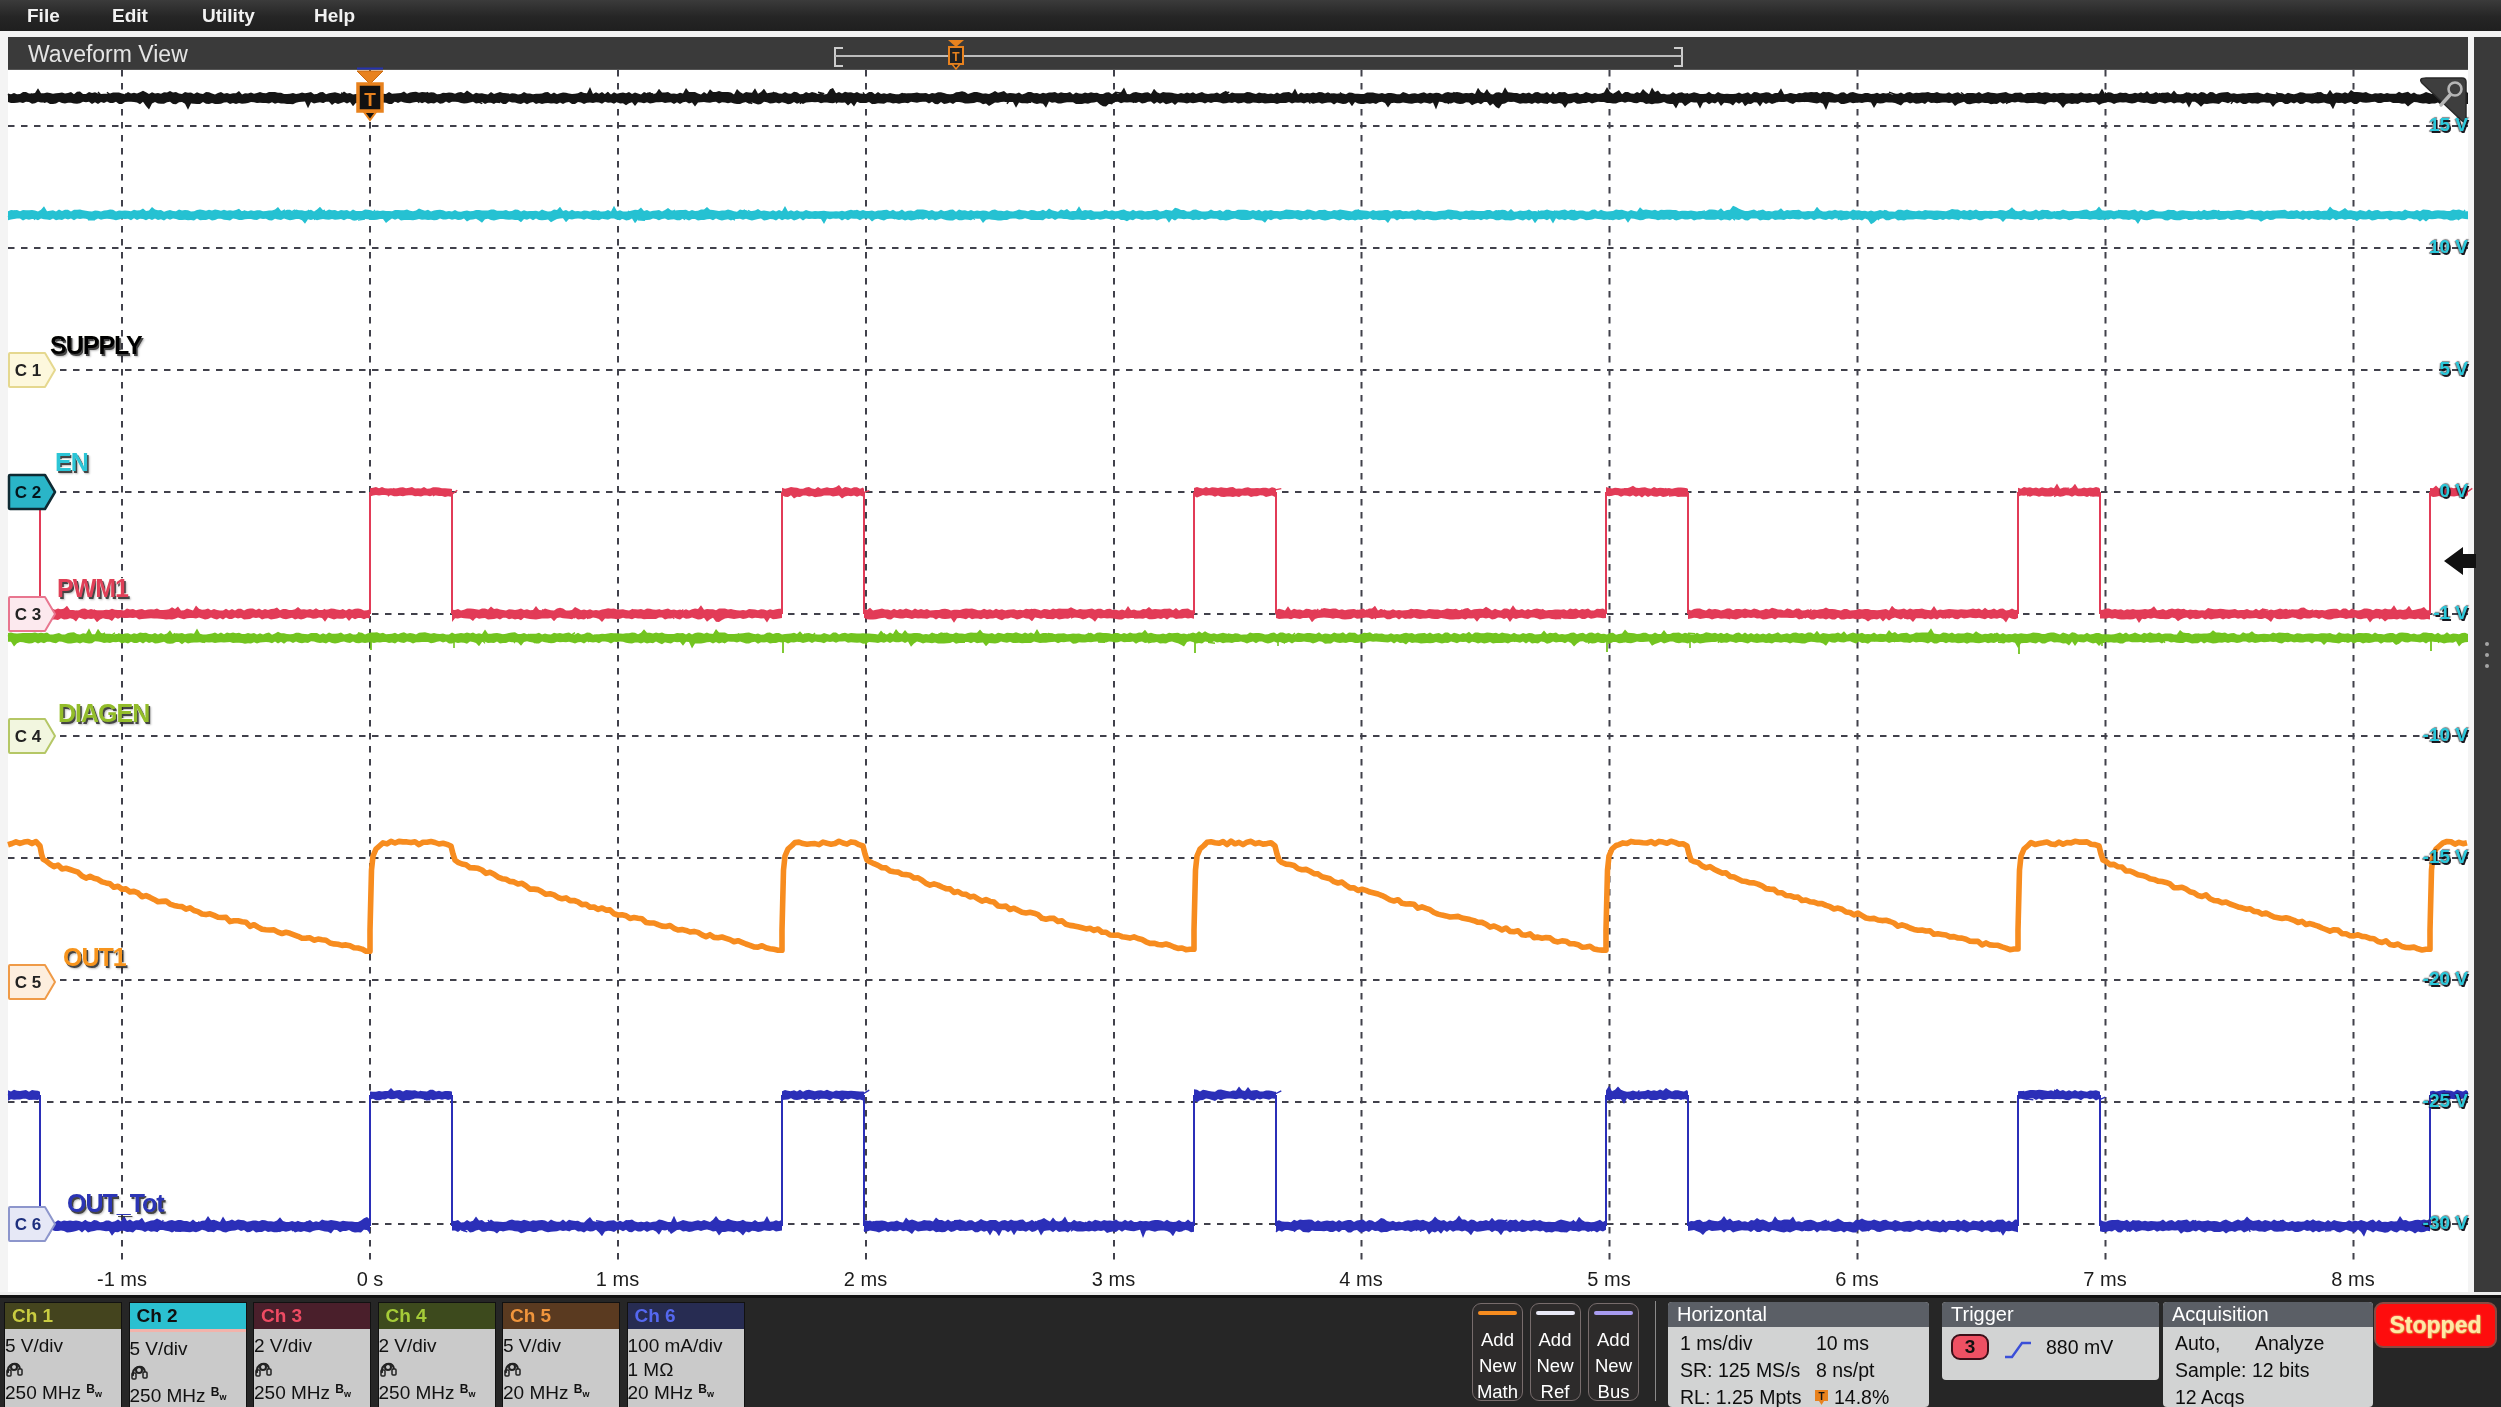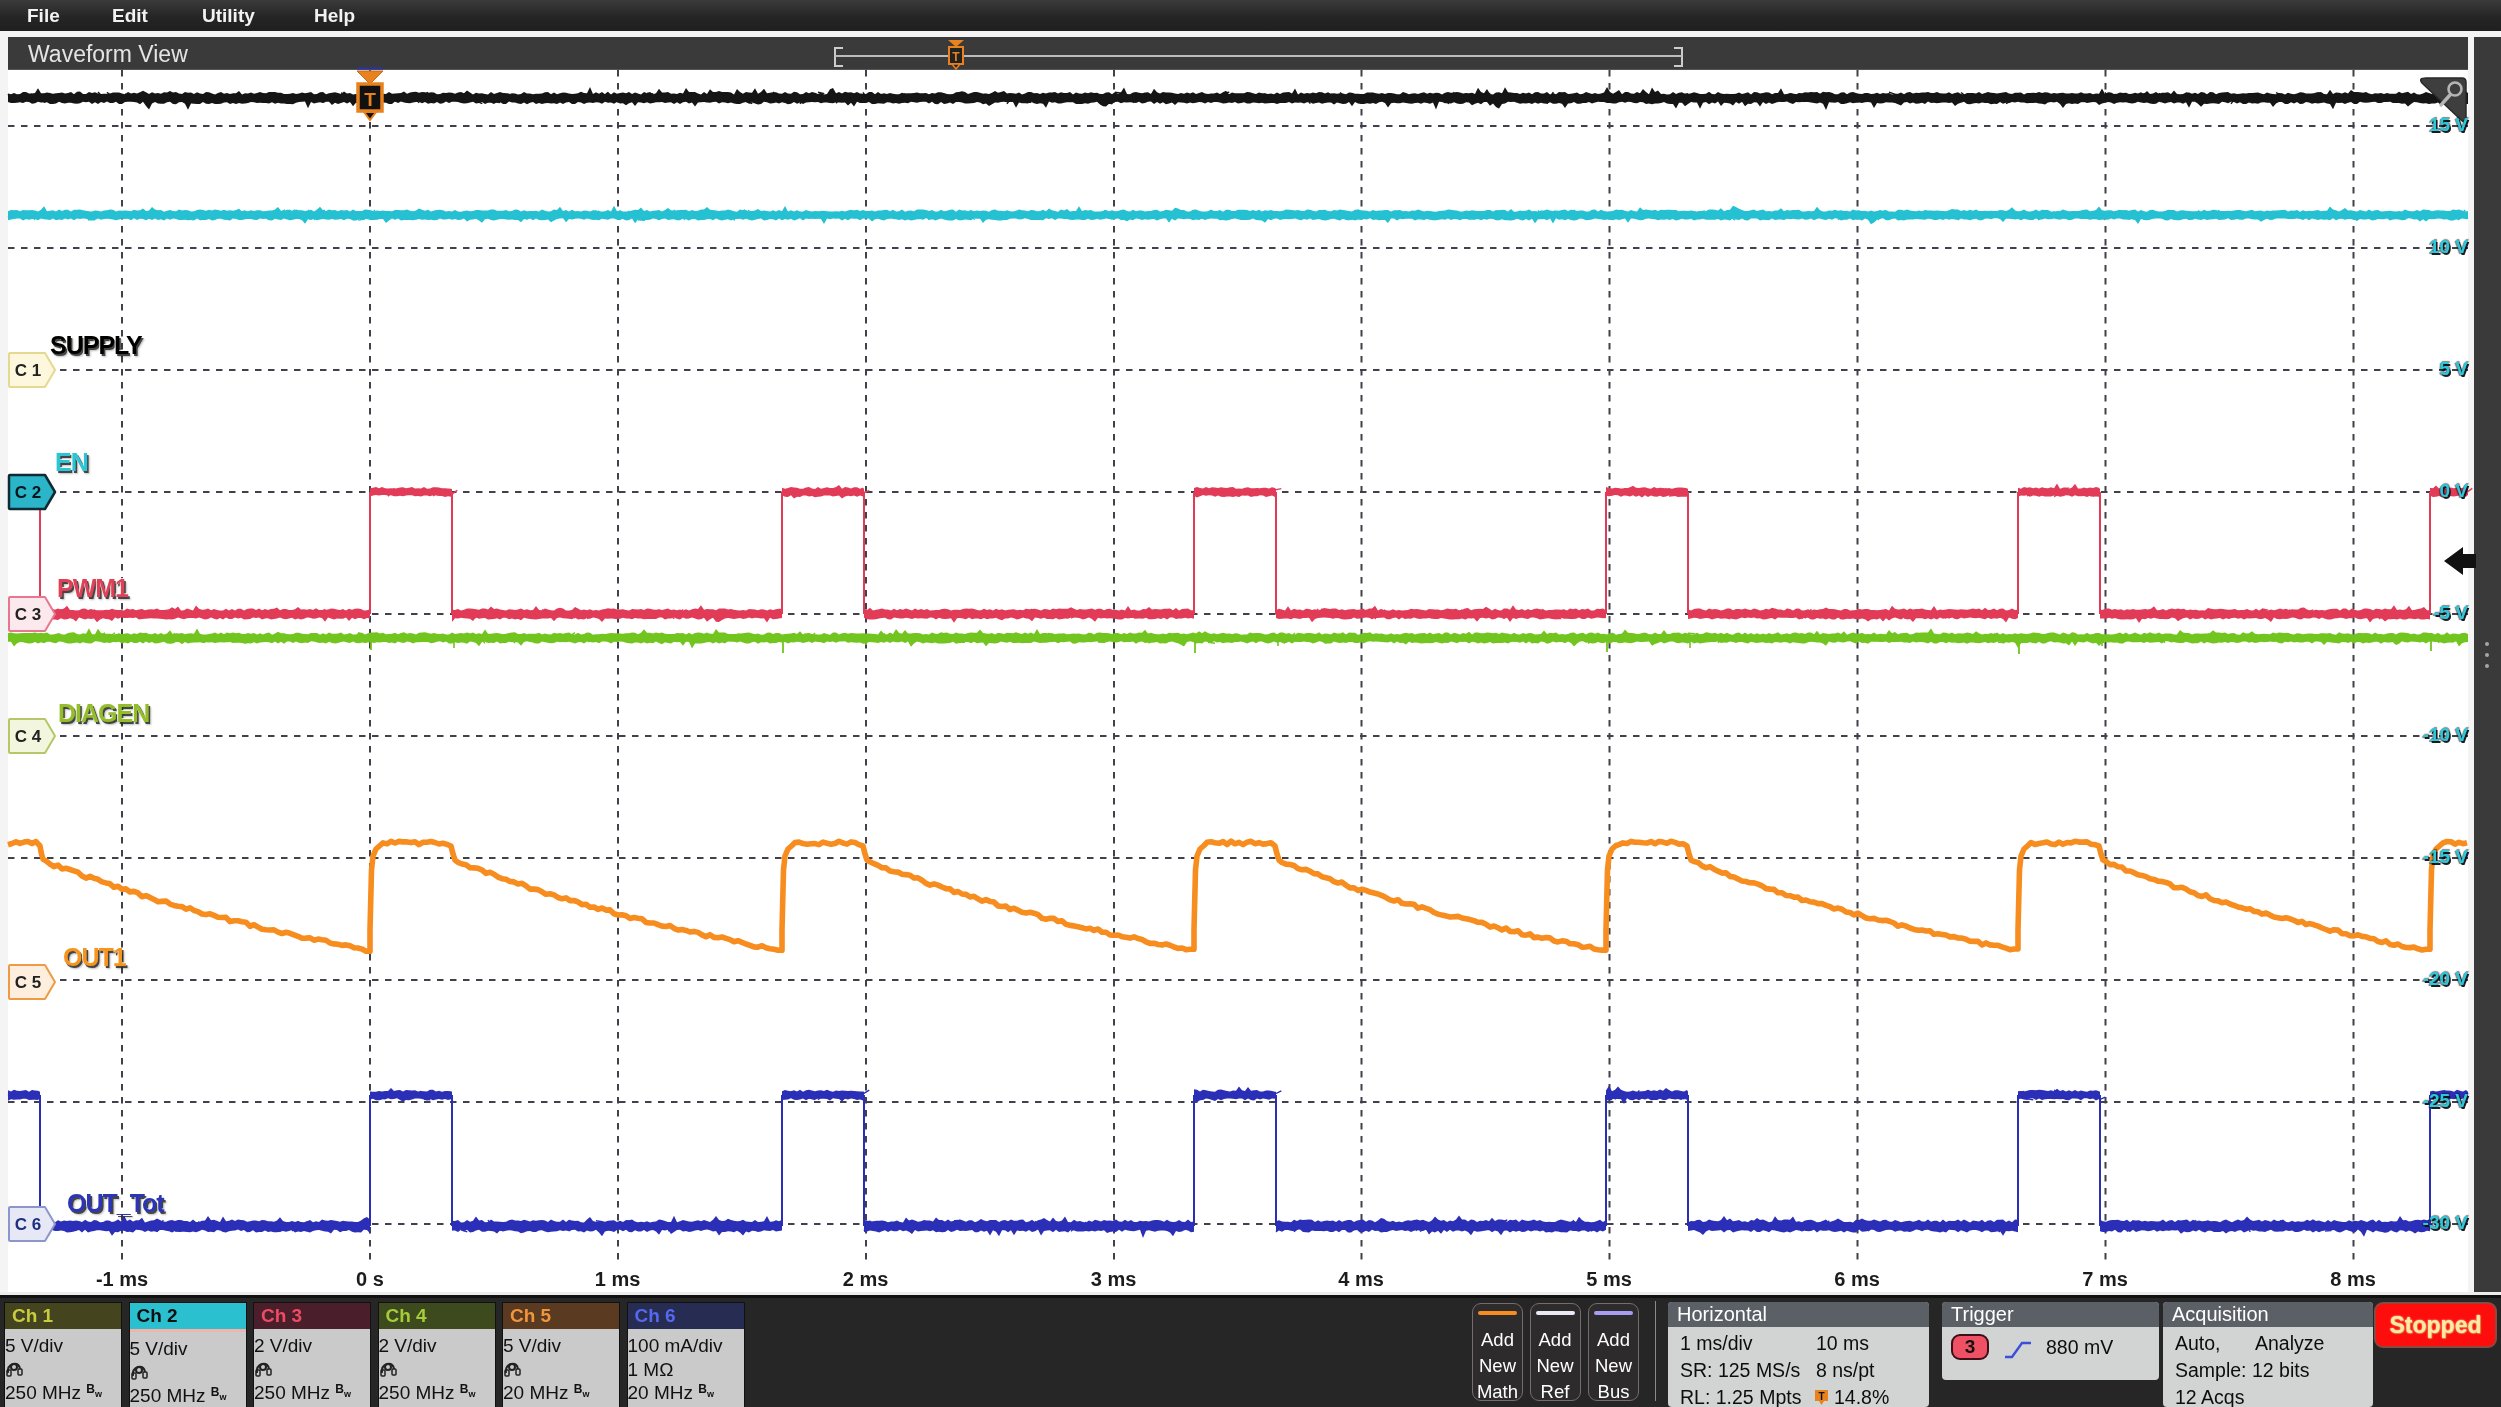--- a/index.html
+++ b/index.html
@@ -7,21 +7,21 @@
 .wfheader {position:absolute;left:8px;top:37px;width:2460px;height:33px;background:#3a3a3a;border-bottom:1px solid #555}
 .wfheader .title {position:absolute;left:20px;top:4px;font-size:23px;color:#e4e4e4}
 .plotarea {position:absolute;left:8px;top:70px;width:2460px;height:1222px;background:#fff}
 .rightstrip {position:absolute;left:2474px;top:37px;width:27px;height:1255px;background:#3a3a3a}
 .rightstrip .dots {position:absolute;left:11px;top:605px;width:4px}
 .rightstrip .dots div {width:4px;height:4px;border-radius:2px;background:#a5a5a5;margin-bottom:7px}
 .gapwhite {position:absolute;left:2468px;top:37px;width:6px;height:1255px;background:#f4f4f4}
 .leftwhite {position:absolute;left:0;top:31px;width:8px;height:1261px;background:#f4f4f4}
 .topwhite {position:absolute;left:0;top:31px;width:2501px;height:6px;background:#f4f4f4}
 .vlab {position:absolute;right:33px;width:100px;text-align:right;font-size:19px;font-weight:bold;color:#2bc8da;text-shadow:1.5px 1.5px 0 rgba(15,15,22,.95),-1px 1px 1px rgba(15,15,22,.55),1px -1px 1px rgba(15,15,22,.5)}
-.tlab {position:absolute;top:1268px;width:120px;text-align:center;font-size:20px;font-weight:700;color:#1c1c1c}
+.tlab {position:absolute;top:1268px;width:120px;text-align:center;font-size:20px;font-weight:400;color:#1c1c1c}
 .trlab {position:absolute;font-size:25px;font-weight:bold;letter-spacing:-1px;text-shadow:-1px -1px 0 rgba(255,255,248,.8),1.5px 1.5px 0 rgba(45,45,45,.85),2.5px 2.5px 2px rgba(0,0,0,.25)}
 .bottombar {position:absolute;left:0;top:1295px;width:2501px;height:112px;background:#262626;border-top:3px solid #111}
 .chbox {position:absolute;top:4px;width:118px;height:136px;border-radius:0;overflow:hidden;background:#cacaca;border:1px solid #111}
 .chhead {height:26px;font-size:19px;font-weight:bold;padding-left:7px;line-height:25px}
 .selline {height:3px;background:#f2b3ab}
 .chbody {color:#111}
 .chbody .r1 {font-size:19px;margin-top:6px}
 .chbody .r2 {font-size:19px;margin-top:2px}
 .chbody .ri {height:22px;margin-top:2px}
 .chbody .r3 {font-size:19px;margin-top:1px}
@@ -202,21 +202,21 @@
     <text x="20" y="1160" font-size="17" font-weight="bold" fill="#1d2f7e" text-anchor="middle" font-family="Liberation Sans, sans-serif">C 6</text>
     <path d="M2418,8 L2454,8 Q2458,8 2458,12 L2458,49 Q2458,55 2453,50 L2414,13 Q2410,8 2418,8 Z" fill="#3e3e3e" stroke="#2a2a2a" stroke-width="1.5"></path>
     <circle cx="2447" cy="19" r="6.5" fill="none" stroke="#b5b5b5" stroke-width="2.6"></circle>
     <line x1="2442" y1="25" x2="2433" y2="35" stroke="#b5b5b5" stroke-width="3.4" stroke-linecap="round"></line>
     <polygon points="2436,491 2455,477 2455,484 2468,484 2468,498 2455,498 2455,505" fill="#111"></polygon>
   </svg>
 <div class="vlab" style="top:114px">15 V</div>
 <div class="vlab" style="top:236px">10 V</div>
 <div class="vlab" style="top:358px">5 V</div>
 <div class="vlab" style="top:480px">0 V</div>
-<div class="vlab" style="top:602px">-5 V</div>
+<div class="vlab" style="top:602px">-1 V</div>
 <div class="vlab" style="top:724px">-10 V</div>
 <div class="vlab" style="top:846px">-15 V</div>
 <div class="vlab" style="top:968px">-20 V</div>
 <div class="vlab" style="top:1090px">-25 V</div>
 <div class="vlab" style="top:1212px">-30 V</div>
 <div class="tlab" style="left:62px">-1 ms</div>
 <div class="tlab" style="left:310px">0 s</div>
 <div class="tlab" style="left:557.5px">1 ms</div>
 <div class="tlab" style="left:805.5px">2 ms</div>
 <div class="tlab" style="left:1053.5px">3 ms</div>

